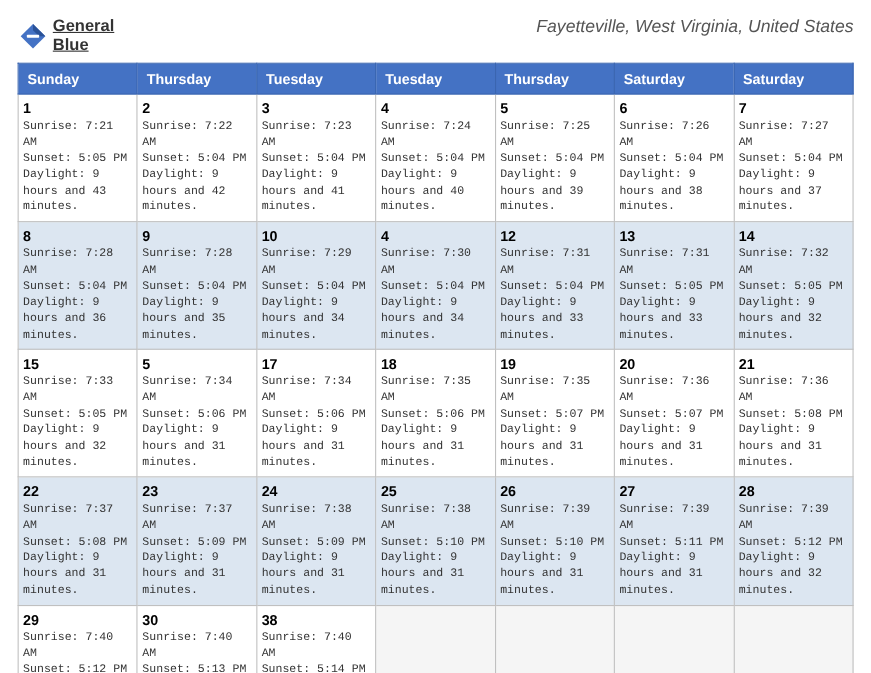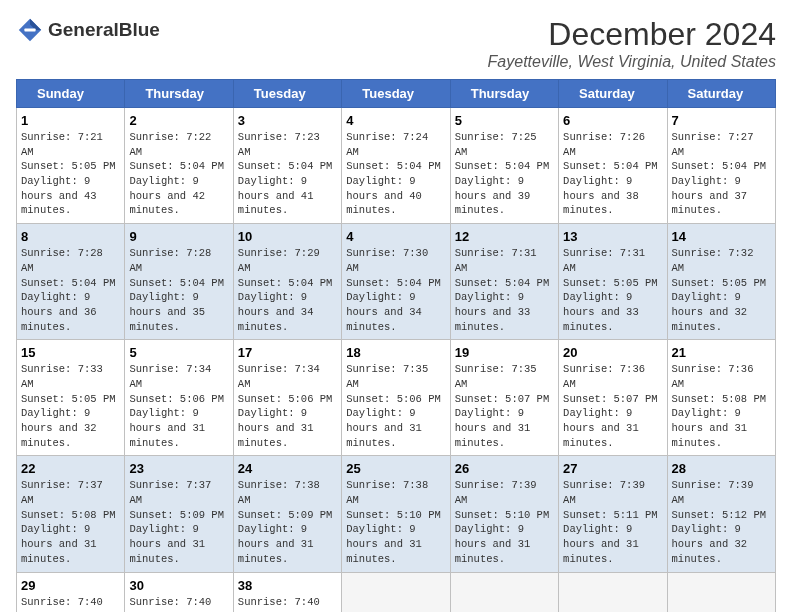--- a/index.html
+++ b/index.html
@@ -16,25 +16,26 @@
       align-items: flex-start;
       margin-bottom: 8px;
     }
     .logo {
       display: flex;
       align-items: center;
       gap: 4px;
     }
     .logo-text {
       display: flex;
-      flex-direction: row;
-      font-size: 19px;
+      flex-direction: column;
+      font-size: 15px;
       font-weight: bold;
       color: #333;
       line-height: 1.1;
+      text-decoration: underline;
     }
     .logo-icon {
       width: 28px;
       height: 28px;
     }
     .title-area {
       text-align: right;
     }
     .main-title {
       font-size: 32px;
@@ -49,21 +50,21 @@
     table {
       width: 100%;
       border-collapse: collapse;
       font-size: 11px;
     }
     thead tr {
       background-color: #4472C4;
       color: #fff;
     }
     thead th {
-      padding: 6px 20px;
+      padding: 6px 8px;
       text-align: left;
       font-size: 13px;
       font-weight: bold;
       border: 1px solid #3a65b0;
     }
     tbody tr {
       vertical-align: top;
     }
     tbody tr:nth-child(odd) {
       background-color: #ffffff;
@@ -102,21 +103,20 @@
       <polygon points="20,4 36,20 20,36 4,20" fill="#4472C4"></polygon>
       <polygon points="20,4 36,20 28,20 20,12" fill="#2a5298"></polygon>
       <rect x="12" y="18" width="16" height="4" fill="#fff" rx="1"></rect>
     </svg>
     <div class="logo-text">
       <span>General</span>
       <span>Blue</span>
     </div>
   </div>
   <div class="title-area">
-    <div class="main-title">December 2024</div>
     <div class="subtitle">Fayetteville, West Virginia, United States</div>
   </div>
 </div>
 
 <table>
   <thead>
     <tr>
     <th>Sunday</th>
         <th>Thursday</th>
         <th>Tuesday</th>

